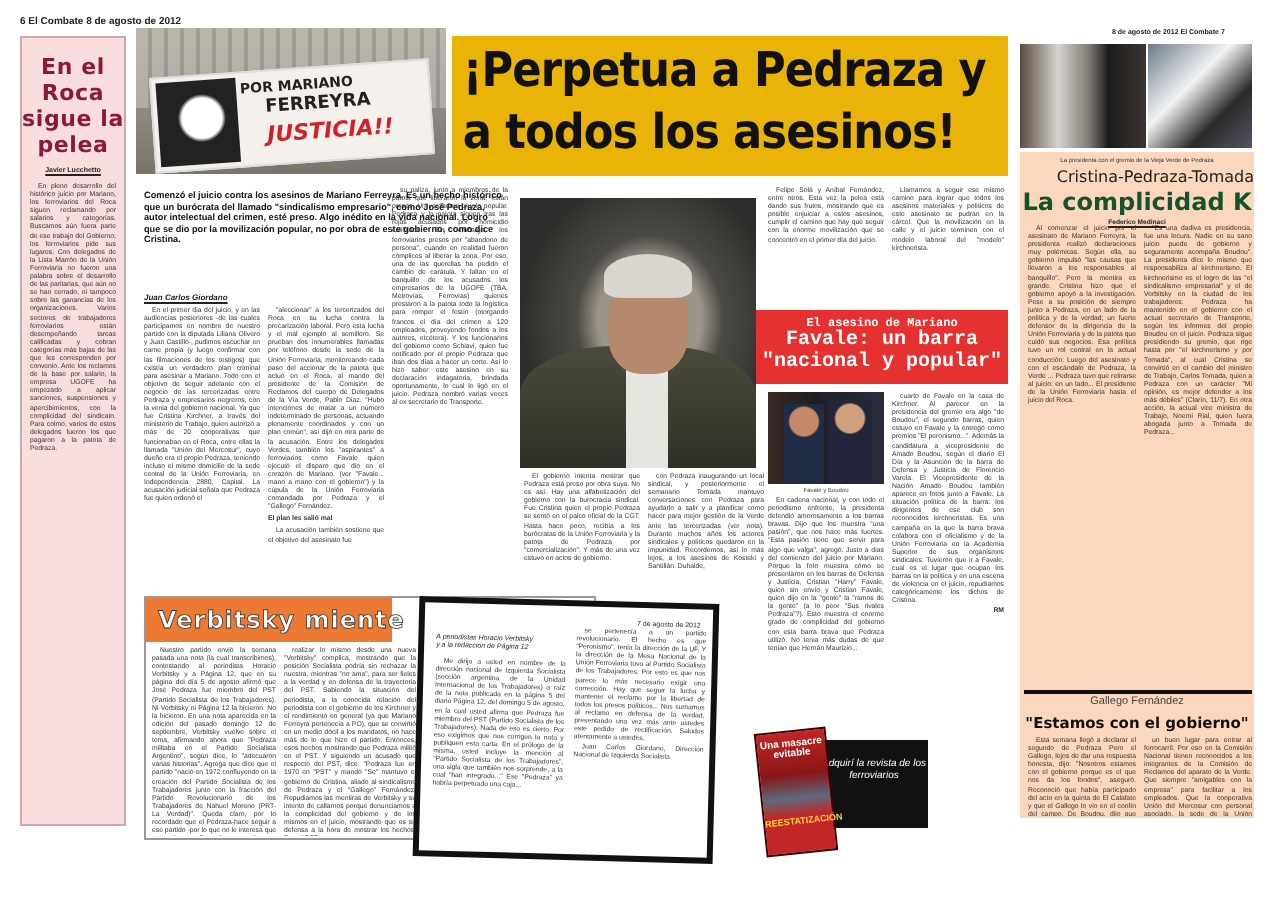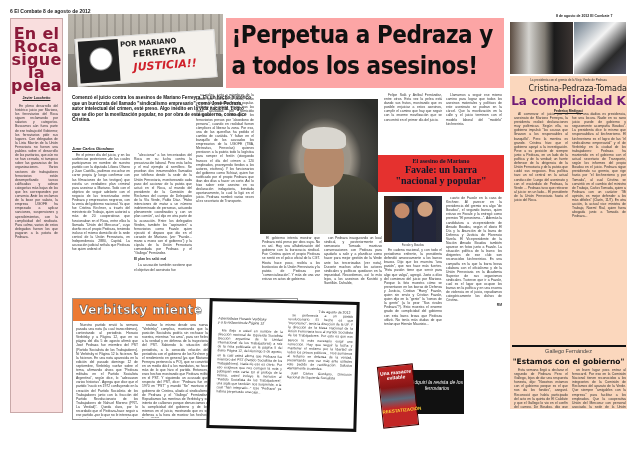--- a/index.html
+++ b/index.html
@@ -5,35 +5,35 @@
   * { box-sizing: border-box; margin: 0; padding: 0; }
   html, body { width: 636px; height: 455px; background: #ffffff; overflow: hidden; }
   body { position: relative; font-family: "Liberation Sans", sans-serif; color: #222; }
   .abs { position: absolute; }
   .txt { font-size: 3.4px; line-height: 4.1px; color: #333; text-align: justify; overflow: hidden; }
   .txt p { text-indent: 4px; margin-bottom: 0.5px; }
   .folio { font-size: 5px; font-weight: bold; color: #222; white-space: nowrap; }
 
   
   #roca { left: 10px; top: 18px; width: 53px; height: 395px; background: #f9dede; border: 1px solid #c9a9a9; }
-  #roca h2 { font-family: "DejaVu Sans", sans-serif; font-weight: 900; font-size: 16px; line-height: 13px; color: #8b1a3a; text-align: center; margin-top: 8px; letter-spacing: 0.3px; }
+  #roca h2 { font-family: "DejaVu Sans", sans-serif; font-weight: 900; font-size: 11px; line-height: 13px; color: #8b1a3a; text-align: center; margin-top: 8px; letter-spacing: 0.3px; }
   #roca .author { font-size: 3.5px; font-weight: bold; text-align: center; margin: 4px 0 4px; text-decoration: underline; }
   #roca .txt { padding: 0 4px; height: 330px; }
 
   
   #banner { left: 68px; top: 14px; width: 155px; height: 73px; background: linear-gradient(#c7c2b8, #8e8a83 55%, #7a756b); overflow: hidden; }
   #banner .bldg { position:absolute; left: 0; top: 0; width: 100%; height: 40px; background: repeating-linear-gradient(90deg, #b9b4aa 0 6px, #9a958c 6px 8px); opacity: .8; }
   #banner .flag { position:absolute; left: 8px; top: 20px; width: 140px; height: 48px; background: #f4f1ec; transform: rotate(-4deg); border: 1px solid #ddd; }
   #banner .face { position:absolute; left: 2px; top: 2px; width: 40px; height: 42px; background: radial-gradient(circle at 55% 45%, #fff 0 10px, #222 12px); }
   #banner .por { position:absolute; left: 44px; top: 4px; font-size: 7px; font-weight: 900; color: #222; font-family: "DejaVu Sans", sans-serif; white-space: nowrap; }
   #banner .ferr { position:absolute; left: 56px; top: 13px; font-size: 9px; font-weight: 900; color: #222; font-family: "DejaVu Sans", sans-serif; }
   #banner .just { position:absolute; left: 56px; top: 25px; font-size: 11px; font-weight: 900; color: #d0202a; font-family: "DejaVu Sans", sans-serif; font-style: italic; }
 
   
-  #headline { left: 226px; top: 18px; width: 278px; height: 70px; background: #fca5a5; }
+  #headline { left: 226px; top: 18px; width: 278px; height: 70px; background: #eab308; }
   #headline h1 { font-family: "DejaVu Sans", sans-serif; font-weight: 900; font-size: 24px; line-height: 27px; color: #111; padding: 4px 0 0 6px; letter-spacing: -0.5px; transform: scaleX(0.9); transform-origin: left; white-space: nowrap; }
 
   #lede { left: 72px; top: 95px; width: 180px; font-size: 4.6px; line-height: 5.6px; color: #111; font-weight: bold; }
   #byline1 { left: 72px; top: 146px; font-size: 4px; font-weight: bold; font-style: italic; text-decoration: underline; }
 
   .col { top: 153px; height: 126px; }
   #c1 { left: 72px; width: 58px; }
   #c2 { left: 134px; width: 58px; }
   #c3 { left: 196px; top: 93px; width: 58px; height: 186px; }
   #c2 .sub { font-weight: bold; margin: 2px 0; text-indent: 0; }
@@ -44,21 +44,21 @@
   #pedraza .shirt { position:absolute; bottom:0; left:45%; width:18%; height:45%; background:#e6e6e0; }
   #pedraza .hair { position:absolute; top:28px; left:42px; width:44px; height:22px; border-radius:50% 50% 20% 20%; background:#d9d6cf; }
   #pedraza .faceP { position:absolute; top:40px; left:44px; width:40px; height:48px; border-radius:40%; background:#b58a6c; }
 
   #c4 { left: 262px; top: 236px; width: 58px; height: 56px; }
   #c5 { left: 324px; top: 236px; width: 58px; height: 56px; }
   #c6 { left: 384px; top: 93px; width: 58px; height: 60px; }
   #c7 { left: 446px; top: 93px; width: 56px; height: 60px; }
 
   
-  #favale { left: 378px; top: 155px; width: 126px; height: 37px; background: #e5312f; text-align: center; color: #0f172a; font-family: Liberation Serif, serif; }
+  #favale { left: 378px; top: 155px; width: 126px; height: 37px; background: #e5312f; text-align: center; color: #ffffff; font-family: Liberation Mono, monospace; }
   #favale .kick { font-size: 6px; font-weight: bold; margin-top: 3px; }
   #favale .t1 { font-size: 10px; font-weight: 900; line-height: 11px; }
   #favale .t2 { font-size: 10px; font-weight: 900; line-height: 11px; }
   #favphoto { left: 384px; top: 196px; width: 58px; height: 46px; background: linear-gradient(90deg,#3b2a20,#1d1e25 40%, #2a2d3b); }
   #favphoto .p1 { position:absolute; left:8px; top:6px; width:20px; height:40px; background: radial-gradient(circle at 50% 22%, #c48b6a 0 7px, #1f2c44 8px); }
   #favphoto .p2 { position:absolute; left:30px; top:4px; width:22px; height:42px; background: radial-gradient(circle at 50% 22%, #d0a07e 0 7px, #23263a 8px); }
   #favcap { left: 384px; top: 243px; width: 58px; font-size: 3px; text-align: center; color: #444; }
   #c8 { left: 384px; top: 248px; width: 58px; height: 100px; }
   #c9 { left: 446px; top: 196px; width: 56px; height: 135px; }
 
@@ -79,21 +79,21 @@
   #adbook .bt1 { position:absolute; top: 4px; width:100%; text-align:center; font-size: 5px; font-weight: 900; color: #fff; line-height: 5px; }
   #adbook .bt2 { position:absolute; top: 42px; width:100%; text-align:center; font-size: 4.5px; font-weight: 900; color: #ffd23a; }
   #adblack { left: 410px; top: 370px; width: 54px; height: 44px; background: #111; color: #fff; font-size: 5px; font-style: italic; text-align: center; padding-top: 9px; line-height: 6px; }
 
   
   #rphoto1 { left: 510px; top: 22px; width: 63px; height: 52px; background: linear-gradient(90deg, #5b4c41, #d4d3cf 30%, #807b73 55%, #1b1b1b 70%, #3c3533); }
   #rphoto2 { left: 574px; top: 22px; width: 52px; height: 52px; background: linear-gradient(135deg, #6b7b8a, #f3f3f3 40%, #2a2a2a 70%, #556); }
   #rbox { left: 510px; top: 76px; width: 117px; height: 333px; background: #fbd7bd; }
   #rbox .kick { font-size: 3px; text-align: center; margin-top: 2px; color: #333; }
   #rbox .t1 { font-family: "DejaVu Sans", sans-serif; font-size: 8px; text-align: right; color: #222; margin-top: 2px; }
-  #rbox .t2 { font-family: "DejaVu Sans", sans-serif; font-weight: 900; font-size: 12px; text-align: center; color: #701a75; margin-top: 1px; }
+  #rbox .t2 { font-family: "DejaVu Sans", sans-serif; font-weight: 900; font-size: 12px; text-align: center; color: #14532d; margin-top: 1px; }
   #rbox .au { font-size: 3.3px; font-weight: bold; text-align: center; text-decoration: underline; margin-top: 1px; }
   #r1 { left: 514px; top: 112px; width: 54px; height: 218px; }
   #r2 { left: 572px; top: 112px; width: 54px; height: 218px; }
   #rline { left: 512px; top: 345px; width: 114px; height: 2px; background: #111; }
   #gal { left: 510px; top: 348px; width: 117px; text-align: center; font-size: 5.5px; color: #444; }
   #estamos { left: 510px; top: 357px; width: 117px; text-align: center; font-family: "DejaVu Sans", sans-serif; font-weight: 900; font-size: 7.5px; color: #111; white-space: nowrap; }
   #r3 { left: 514px; top: 368px; width: 54px; height: 40px; }
   #r4 { left: 572px; top: 368px; width: 54px; height: 40px; }
 </style>
 </head>

